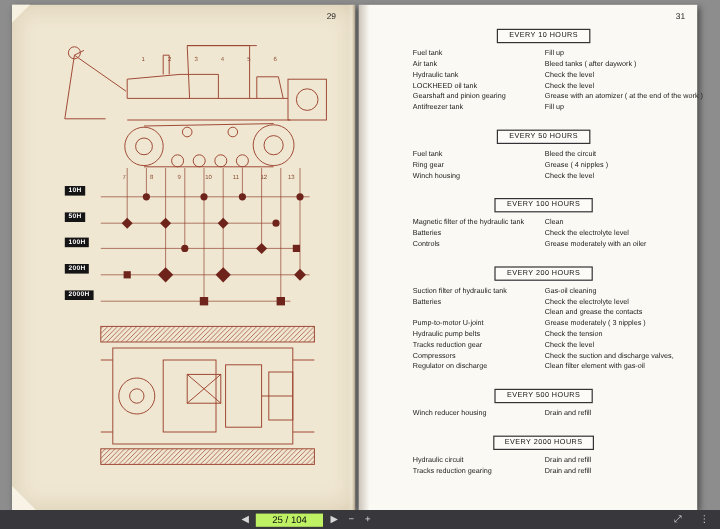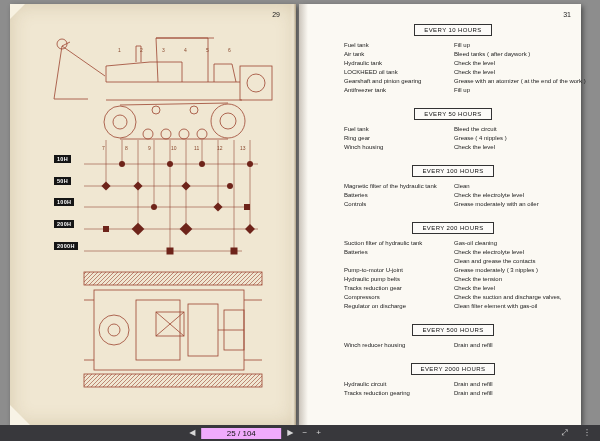--- a/index.html
+++ b/index.html
@@ -40,22 +40,22 @@
   .i-name{flex:0 0 110px;padding-left:45px;white-space:nowrap;}
   .i-action{flex:1;white-space:nowrap;}
 
   
   .toolbar{position:absolute;left:0;right:0;bottom:0;height:16px;background:#38383c;}
   .tb-center{position:absolute;left:50%;top:0;bottom:0;
     transform:translateX(-50%) translateX(-45px);display:flex;align-items:center;gap:3px;}
   .tb-right{position:absolute;right:6px;top:0;bottom:0;display:flex;align-items:center;gap:9px;}
   .tb-btn{background:none;border:none;color:#d8d8d8;font-size:8px;line-height:14px;
     padding:0 3px;font-family:inherit;cursor:default;}
-  .page-input{width:80px;height:11px;font-size:8px;text-align:center;border:none;
-    background:#f0abfc;color:#111;padding:0;font-family:inherit;}
+  .page-input{width:56px;height:11px;font-size:8px;text-align:center;border:none;
+    background:#bef264;color:#111;padding:0;font-family:inherit;}
 </style>
 </head>
 <body>
 
 <div class="viewer">
 
   <div class="page page-left">
     <div class="fold-tl"></div>
     <div class="fold-bl"></div>
     <div class="page-num">29</div>

